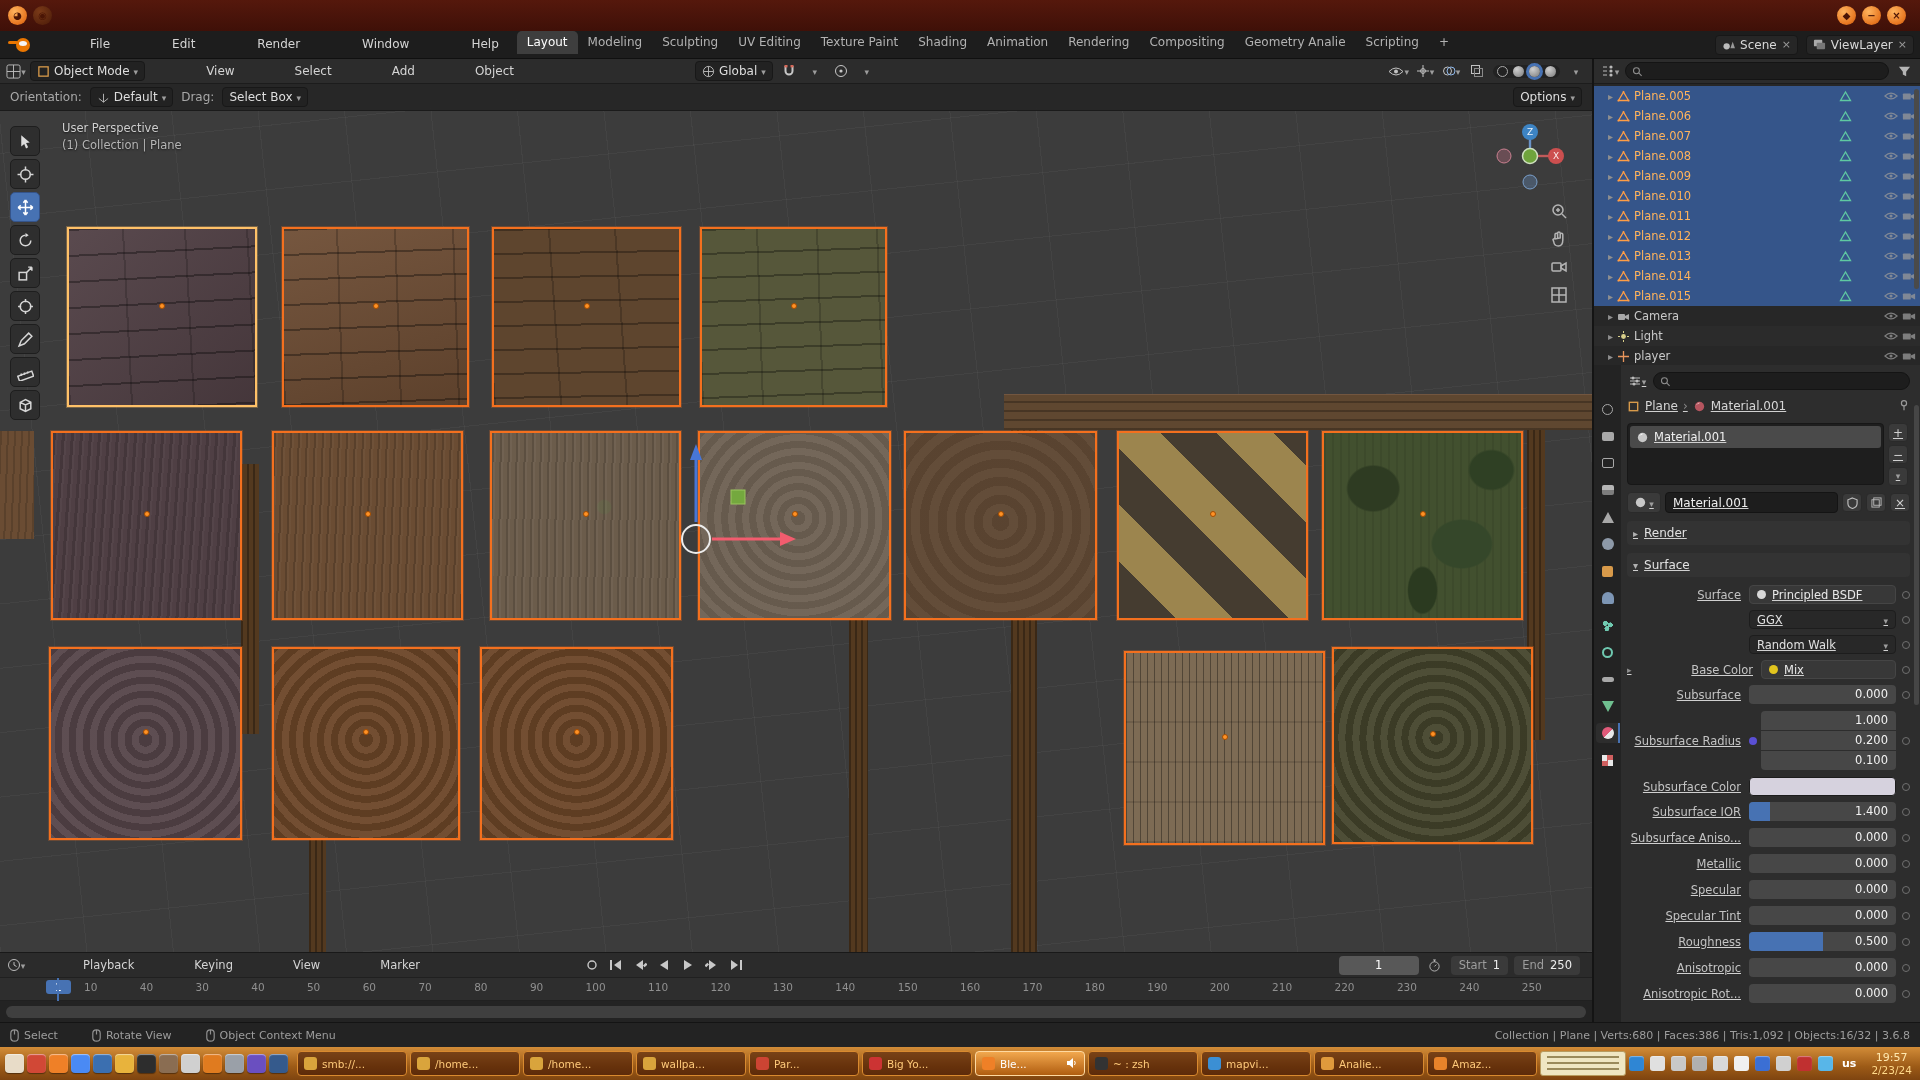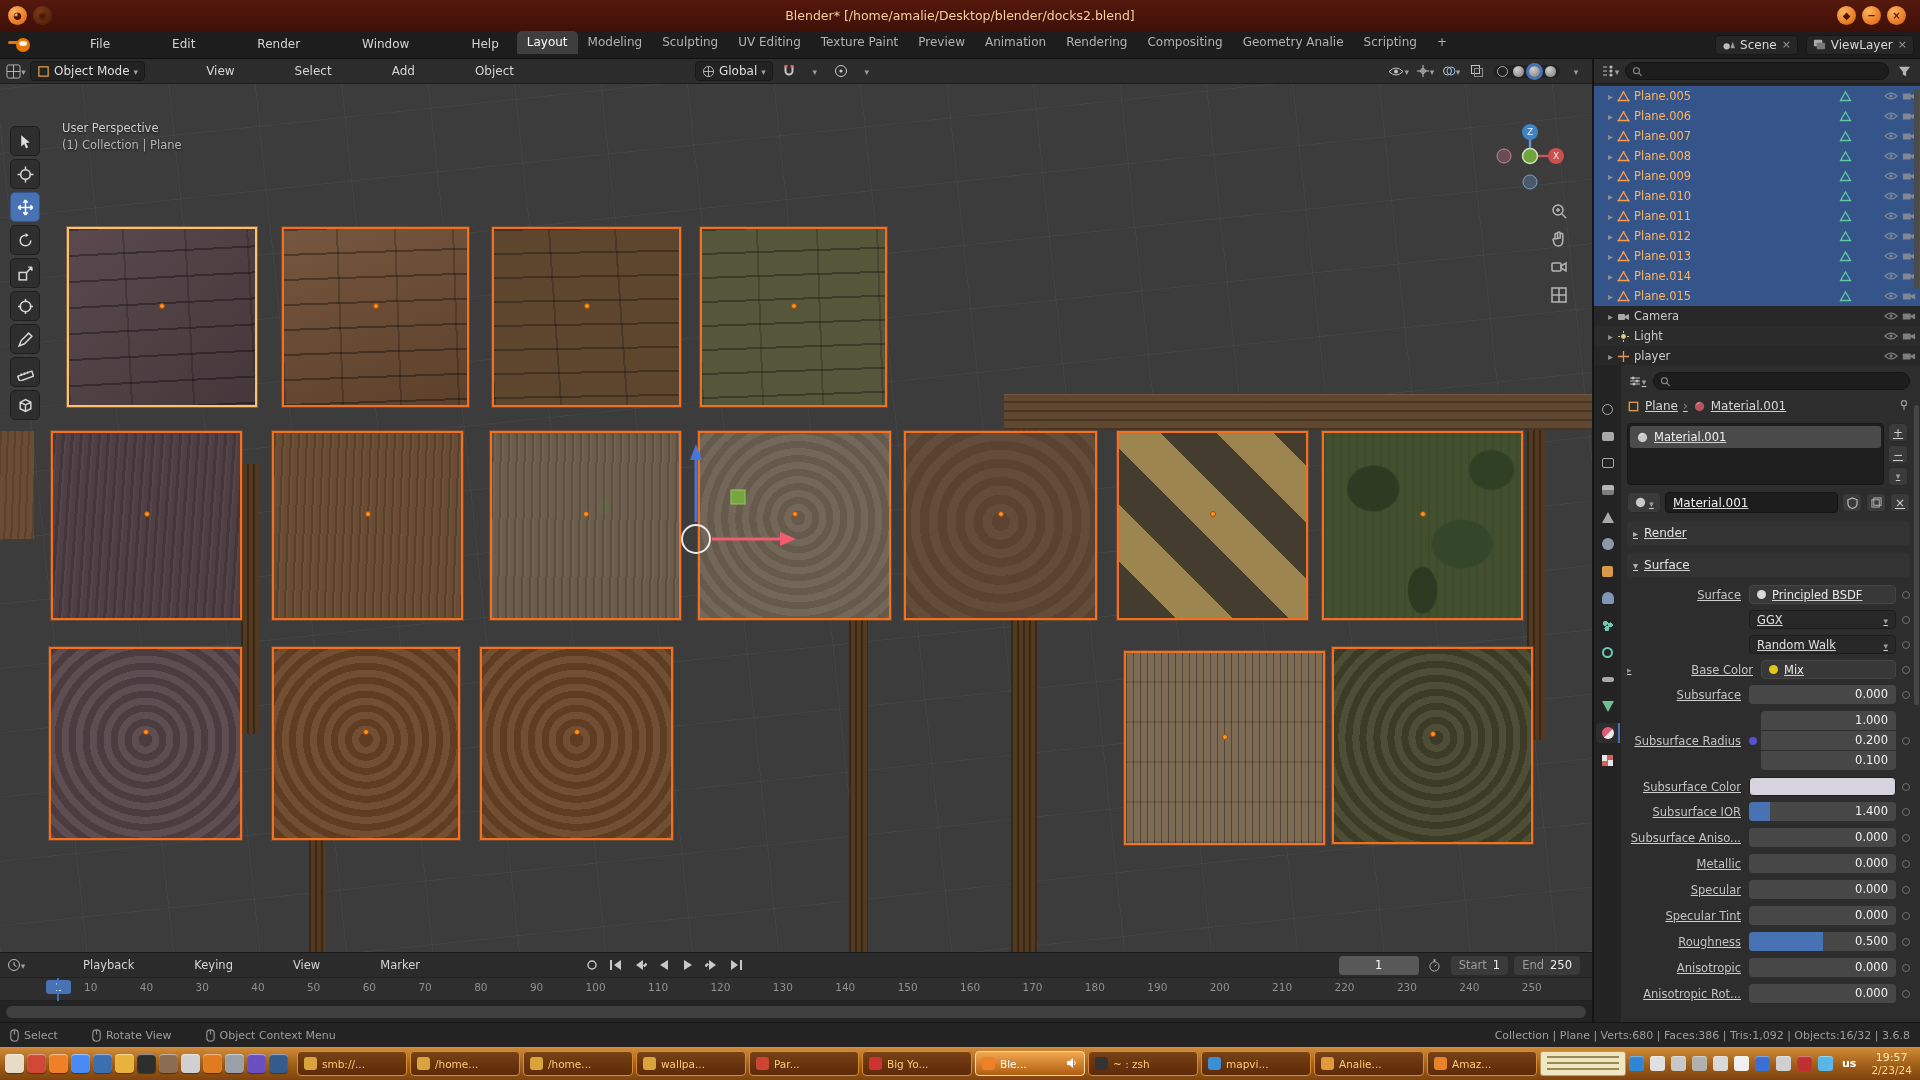--- a/index.html
+++ b/index.html
@@ -206,21 +206,20 @@
 
 <div id="app">
 
   <div class="titlebar">
     <span class="tb-circle">
         <span class="tb-glyph">◕</span>
       </span>
     <span class="tb-circle dark">
         <span class="tb-glyph">◉</span>
       </span>
-    <span class="tb-title">Blender* [/home/amalie/Desktop/blender/docks2.blend]</span>
     <span class="tb-right">
       <span class="tb-circle">
           <span class="tb-glyph">◆</span>
         </span>
       <span class="tb-circle">
           <span class="tb-glyph">−</span>
         </span>
       <span class="tb-circle">
           <span class="tb-glyph">×</span>
         </span>
@@ -240,21 +239,21 @@
         <span class="menu-item">Window</span>
         <span class="menu-item">Help</span>
       </span>
     <span class="ws-tabs">
 
     <span class="wtab active"><span>Layout</span></span>
         <span class="wtab"><span>Modeling</span></span>
         <span class="wtab"><span>Sculpting</span></span>
         <span class="wtab"><span>UV Editing</span></span>
         <span class="wtab"><span>Texture Paint</span></span>
-        <span class="wtab"><span>Preview</span></span>
+        <span class="wtab"><span>Shading</span></span>
         <span class="wtab"><span>Animation</span></span>
         <span class="wtab"><span>Rendering</span></span>
         <span class="wtab"><span>Compositing</span></span>
         <span class="wtab"><span>Geometry Analie</span></span>
         <span class="wtab"><span>Scripting</span></span>
         <span class="wtab"><span>+</span></span>
       </span>
     <span class="mb-right">
       <span class="mb-field">
         <svg class="mini-ico" viewBox="0 0 14 14">
@@ -365,20 +364,39 @@
             <span class="sphere"></span>
           </span>
           <span class="icon-btn">
               <span class="caret"></span>
             </span>
         </span>
       </div>
 
       <div class="viewport">
 
+        <div class="tool-settings">
+          <span class="ts-label">Orientation:</span>
+          <span class="th-drop">
+            <svg class="mini-ico" viewBox="0 0 14 14">
+                <path d="M7 12 V3 M7 12 L2 8 M7 12 L12 8" stroke="#bbb" fill="none"></path>
+              </svg>
+            <span>Default</span>
+              <span class="caret"></span>
+          </span>
+          <span class="ts-label">Drag:</span>
+          <span class="th-drop">
+            <span>Select Box</span>
+              <span class="caret"></span>
+          </span>
+          <span class="ts-right th-drop">
+            <span>Options</span>
+              <span class="caret"></span>
+          </span>
+        </div>
 
         <div class="vp-overlay-text">
           <div>User Perspective</div>
           <div class="dim">(1) Collection | Plane</div>
         </div>
 
         <div class="vtoolbar">
           <span class="vtool">
               <svg viewBox="0 0 16 16">
                 <path d="M4 2 L12 9 L8.5 9.5 L10.5 13.5 L8.5 14.5 L6.8 10.4 L4 12.6Z" fill="#ddd" stroke="none"></path>

